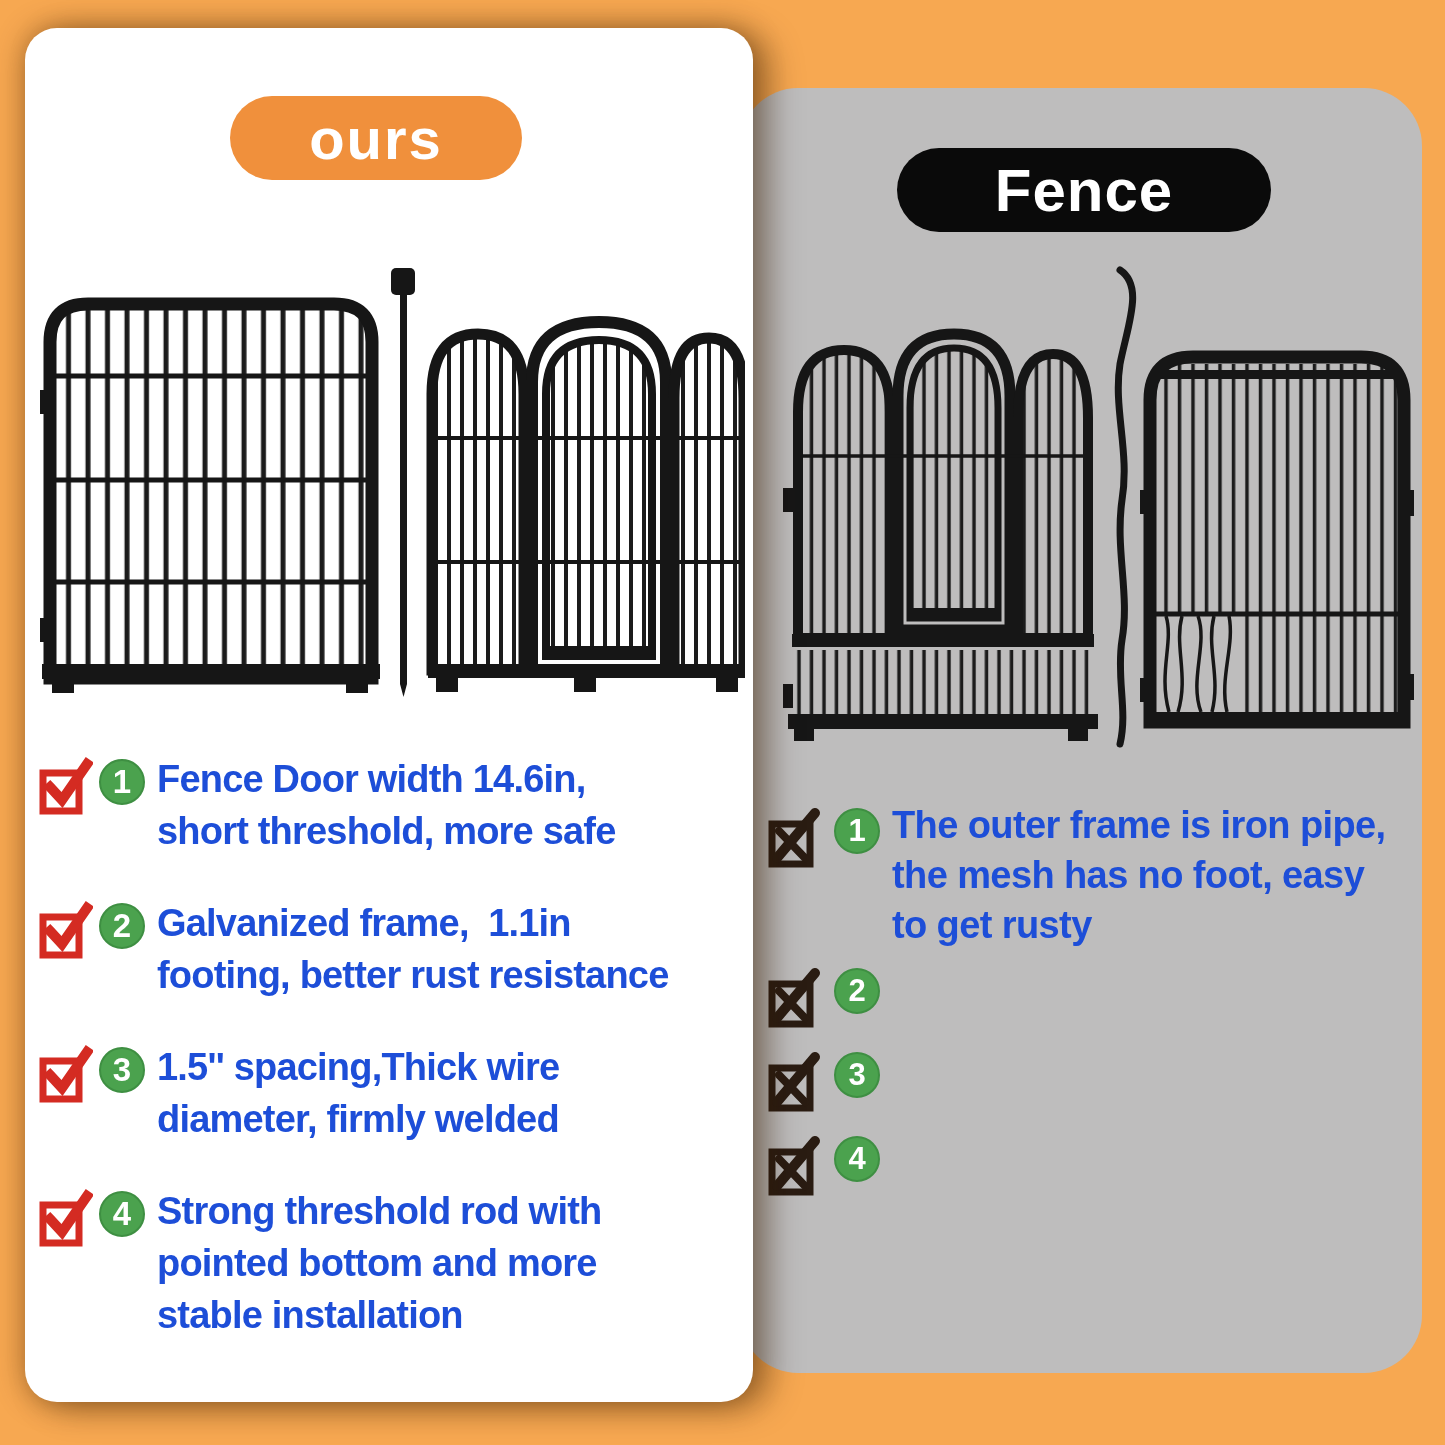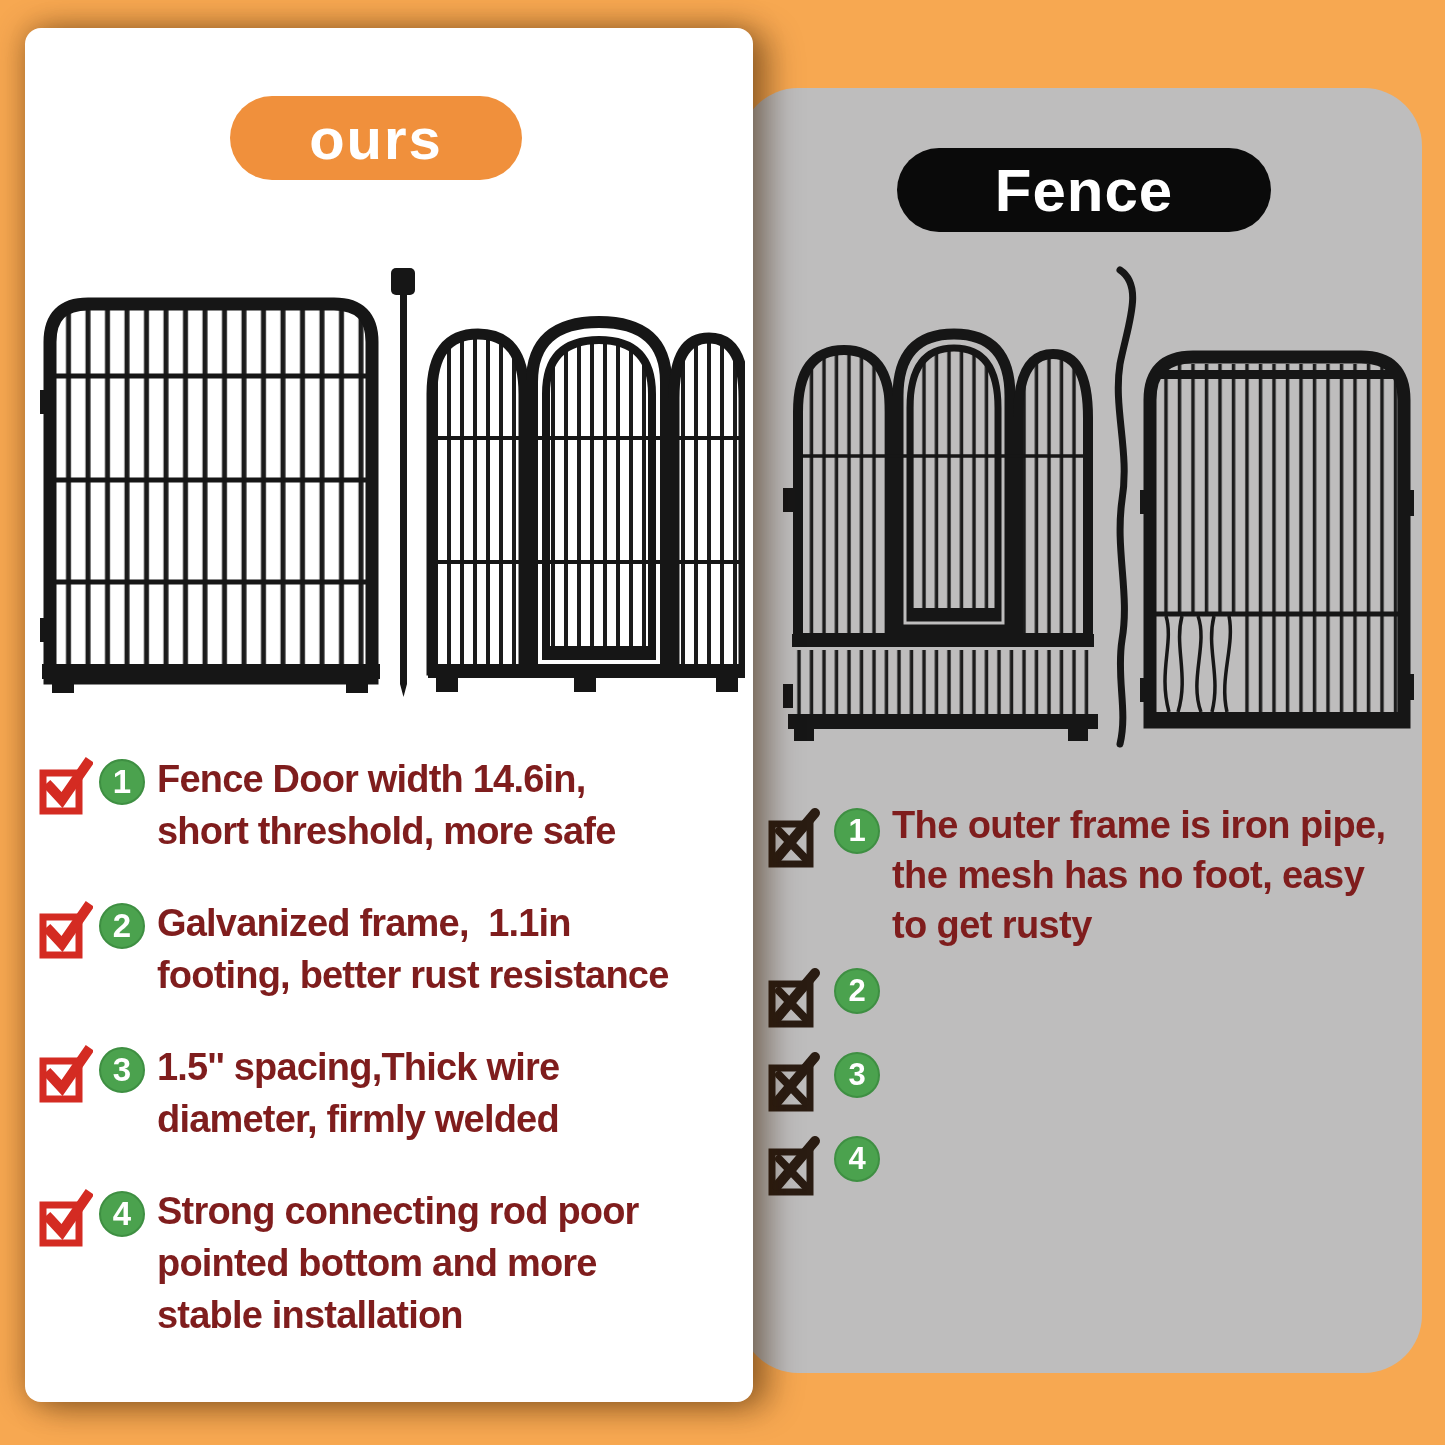--- a/index.html
+++ b/index.html
@@ -1,21 +1,21 @@
 <!DOCTYPE html>
 <html><head>
 <meta charset="utf-8">
 <style>
   html,body{margin:0;padding:0;}
   body{width:1445px;height:1445px;background:#F7A851;font-family:"Liberation Sans",sans-serif;}
   .stage{position:relative;width:1445px;height:1445px;overflow:hidden;background:#F7A851;}
 
   .card{position:absolute;}
   .card-others{left:740px;top:88px;width:682px;height:1285px;background:#BEBDBD;border-radius:58px;z-index:1;}
-  .card-ours{left:25px;top:28px;width:728px;height:1374px;background:#FFFFFF;border-radius:16px;z-index:2;
+  .card-ours{left:25px;top:28px;width:728px;height:1374px;background:#FFFFFF;border-radius:32px;z-index:2;
     box-shadow:0 0 30px rgba(70,35,0,.45), 18px 6px 32px rgba(50,25,0,.35);}
 
   .badge{position:absolute;display:flex;align-items:center;justify-content:center;color:#fff;font-weight:bold;}
   .badge-ours{left:205px;top:68px;width:292px;height:84px;border-radius:42px;background:#F0903C;font-size:58px;letter-spacing:2px;}
   .badge-others{left:157px;top:60px;width:374px;height:84px;border-radius:42px;background:#0A0A0A;font-size:60px;letter-spacing:1px;}
 
   .fence{position:absolute;}
   .fence-ours{left:15px;top:238px;}
   .fence-others{left:28px;top:172px;}
 
@@ -23,21 +23,21 @@
   .list-ours{left:12px;top:727px;width:706px;}
   .list-others{left:26px;top:716px;width:648px;}
   .item{display:flex;align-items:flex-start;}
   .list-ours .item{margin-bottom:42px;}
   .list-others .item{margin-bottom:14px;}
   .chk{flex:none;display:block;}
   .num{flex:none;width:46px;height:46px;border-radius:50%;background:#4BA24E;border:2px solid #3E8F42;
     color:#fff;font-weight:bold;display:flex;align-items:center;justify-content:center;box-sizing:border-box;}
   .list-ours .num{font-size:33px;margin:4px 12px 0 6px;}
   .list-others .num{font-size:31px;margin:4px 12px 0 8px;}
-  .txt{margin:0;white-space:pre-wrap;font-weight:700;color:#7f1d1d;flex:1;}
+  .txt{margin:0;white-space:pre-wrap;font-weight:700;color:#1d4ed8;flex:1;}
   .list-ours .txt{font-size:38px;line-height:52px;letter-spacing:-0.8px;margin-top:-2px;}
   .list-others .txt{font-size:38px;line-height:50px;letter-spacing:-0.6px;margin-top:-4px;}
 </style>
 </head>
 <body>
 
 <div class="stage">
 
   <div class="card card-others">
     <div class="badge badge-others">Fence</div>
@@ -215,20 +215,20 @@
 diameter, firmly welded</p>
       </div>
       <div class="item">
         <span class="chk">
           <svg width="56" height="62" viewBox="0 0 56 62">
               <rect x="6" y="18" width="36" height="38" fill="none" stroke="#D42B22" stroke-width="7"></rect>
               <path d="M13,32 L25,45 L50,9" fill="none" stroke="#D42B22" stroke-width="10" stroke-linecap="square"></path>
             </svg>
         </span>
         <span class="num">4</span>
-        <p class="txt">Strong connecting rod poor
+        <p class="txt">Strong threshold rod with
 pointed bottom and more
 stable installation</p>
       </div>
     </div>
   </div>
 
 </div>
 
 </body></html>

